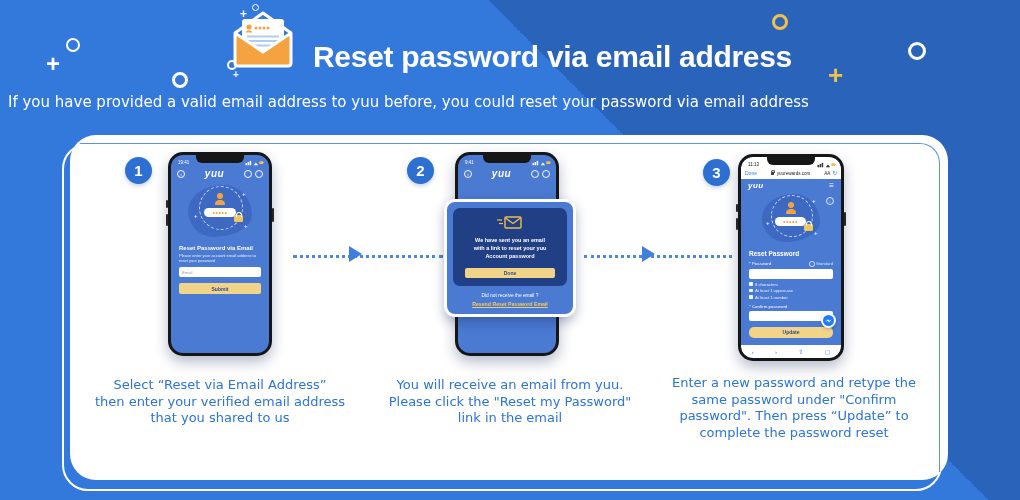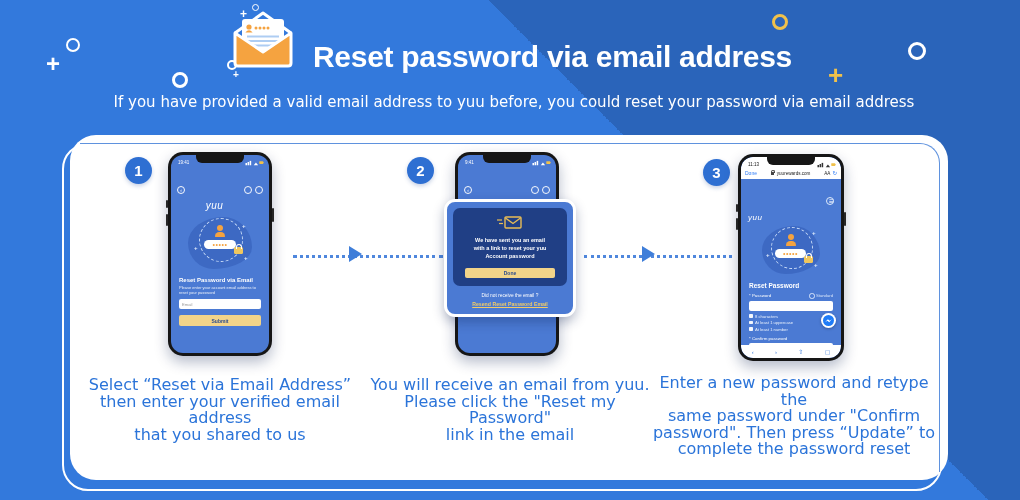--- a/index.html
+++ b/index.html
@@ -8,57 +8,57 @@
          background:linear-gradient(45deg,#3379dc 65%,#2a64ba 65%);}
 
   
   .ring{position:absolute;border-radius:50%;border:3px solid #fff;}
   .plus{position:absolute;color:#fff;font-weight:bold;line-height:1;}
 
   
   .hd-icon{position:absolute;left:226px;top:6px;}
   .title{position:absolute;left:313px;top:40px;color:#fff;font-size:30px;font-weight:800;
          letter-spacing:-.3px;font-family:"Liberation Sans",sans-serif;}
-  .subtitle{position:absolute;left:0;right:0;top:93px;text-align:center;color:#fff;
+  .subtitle{position:absolute;left:0;right:0;top:93px;color:#fff;
             font-size:15px;font-family:"DejaVu Sans",sans-serif;padding-left:8px;}
 
   
   .card-ghost{position:absolute;left:62px;top:143px;width:876px;height:344px;
               border:2px solid #fff;border-radius:26px;}
   .card{position:absolute;left:70px;top:135px;width:878px;height:345px;background:#fff;
         border-radius:26px;}
   .card-inset{position:absolute;top:8px;left:10px;right:8px;bottom:8px;
               border-top:1.5px solid #5f92de;border-right:1.5px solid #5f92de;
               border-top-right-radius:20px;pointer-events:none;}
 
   .badge{position:absolute;width:27px;height:27px;border-radius:50%;background:#2e6fd2;
          color:#fff;font-size:15px;font-weight:bold;display:flex;align-items:center;
          justify-content:center;box-shadow:0 2px 4px rgba(30,70,150,.25);}
 
   .dots{position:absolute;height:0;border-top:3px dotted #4f87dd;}
   .tri{position:absolute;width:0;height:0;border-top:8px solid transparent;
        border-bottom:8px solid transparent;border-left:13px solid #3f7ed9;}
 
   .caption{position:absolute;color:#2b74d9;font-family:"DejaVu Sans",sans-serif;
-           font-size:16px;line-height:16.5px;text-align:center;white-space:pre-line;}
+           font-size:13px;line-height:16.5px;text-align:center;white-space:pre-line;}
 
   
   .phone{position:absolute;width:104px;height:204px;background:#161616;border-radius:15px;
          padding:3px;box-shadow:0 6px 14px rgba(10,30,80,.30);box-sizing:border-box;}
   .screen{position:relative;width:100%;height:100%;background:#4b7ad3;border-radius:12px;
           overflow:visible;}
   .scr-clip{position:absolute;inset:0;border-radius:12px;overflow:hidden;}
   .notch{position:absolute;top:0;left:50%;transform:translateX(-50%);width:48px;height:8px;
          background:#161616;border-radius:0 0 6px 6px;z-index:6;}
   .nub{position:absolute;background:#262626;width:2px;border-radius:1px;}
 
   .statusbar{display:flex;justify-content:space-between;align-items:center;
              padding:2px 5px 0 7px;height:10px;color:#fff;font-size:4.5px;}
   .appnav{display:flex;justify-content:space-between;align-items:center;padding:1px 6px 0;}
-  .logo{color:#fff;font-style:italic;font-weight:normal;font-size:10px;letter-spacing:.5px;margin-top:32px;}
+  .logo{color:#fff;font-style:italic;font-weight:bold;font-size:10px;letter-spacing:.5px;}
   .nring{width:6px;height:6px;border:1px solid rgba(255,255,255,.95);border-radius:50%;
          display:inline-flex;align-items:center;justify-content:center;color:#fff;font-size:5px;}
   .nav-r{display:flex;gap:3px;}
 
   
   .illu{position:relative;width:72px;height:58px;margin:4px auto 0;}
   .illu .blob{position:absolute;left:4px;top:2px;right:4px;bottom:4px;background:#3d69c3;
               border-radius:55% 45% 60% 40%/50% 58% 42% 50%;}
   .illu .iring{position:absolute;left:15px;top:3px;width:42px;height:42px;
                border:1.5px dashed #c9dcf8;border-radius:50%;}

